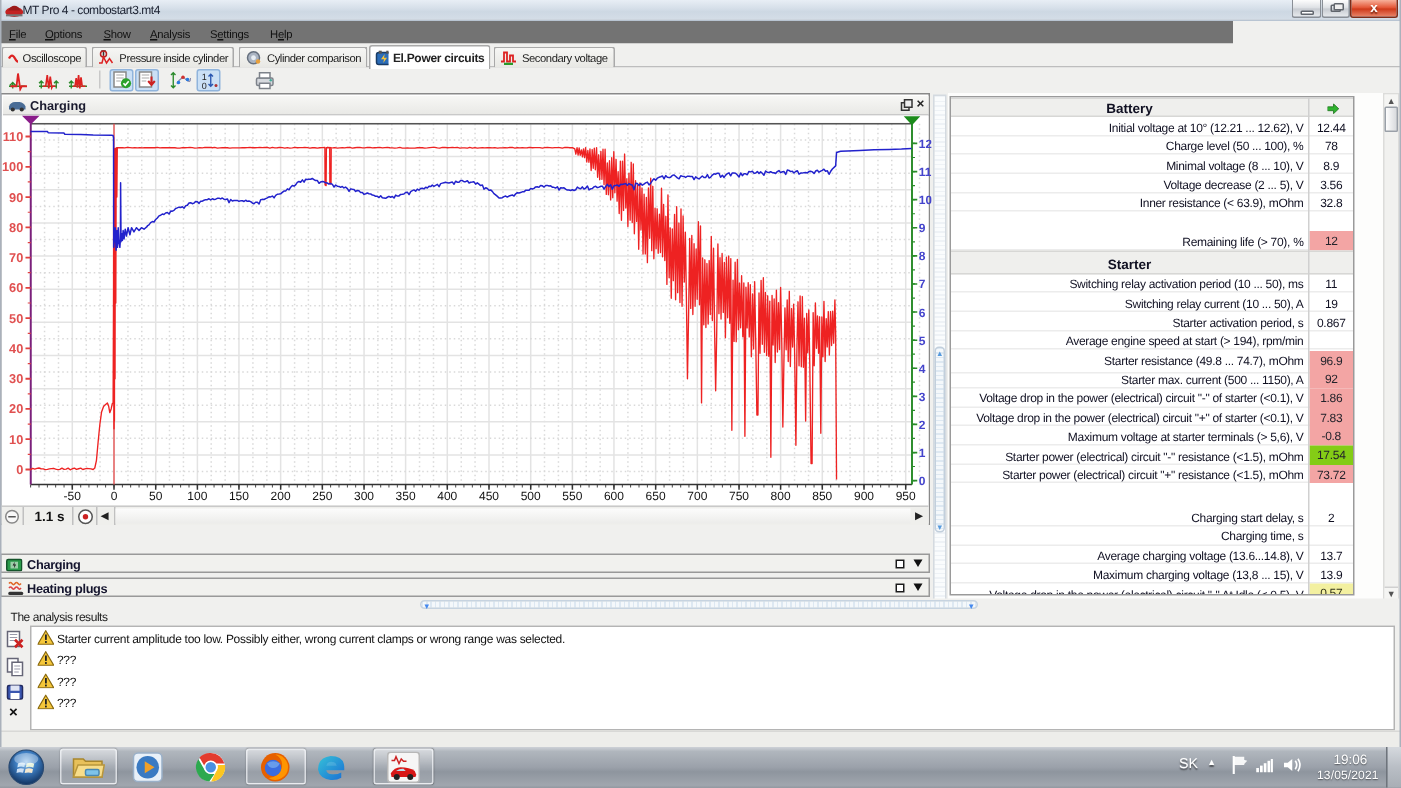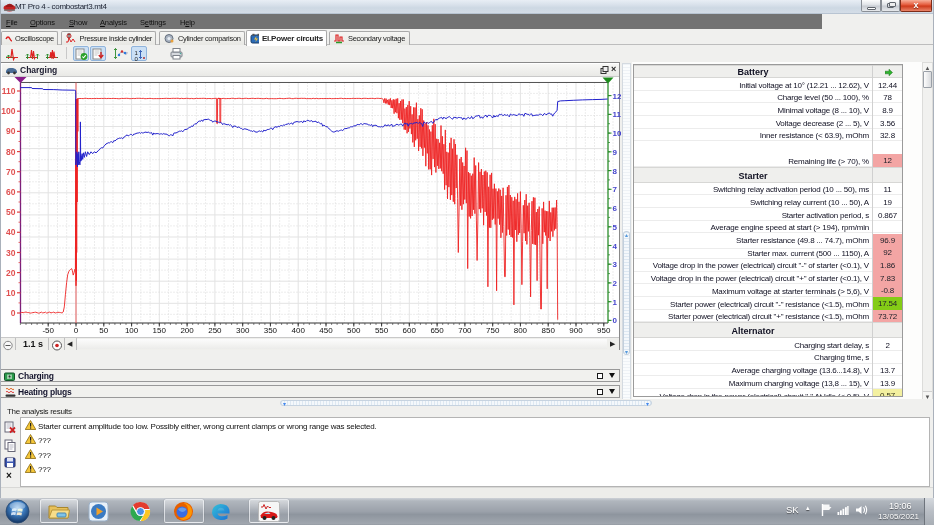--- a/index.html
+++ b/index.html
@@ -617,23 +617,20 @@
           <span class="tval" style="left:239px;top:0;height:12.7px;background:#f3a5a4;color:#23232b;padding-top:2px">-0.8</span>
         </div>
 <div class="trow" style="top:232.0px;height:12.7px;border-bottom:1px solid #ececec">
           <span class="tlabel">Starter power (electrical) circuit "-" resistance (&lt;1.5), mOhm</span>
           <span class="tval" style="left:239px;top:0;height:12.7px;background:#84cc16;color:#23232b;padding-top:2px">17.54</span>
         </div>
 <div class="trow" style="top:244.7px;height:12.7px;border-bottom:1px solid #ececec">
           <span class="tlabel">Starter power (electrical) circuit "+" resistance (&lt;1.5), mOhm</span>
           <span class="tval" style="left:239px;top:0;height:12.7px;background:#f3a5a4;color:#23232b;padding-top:2px">73.72</span>
         </div>
-<div class="trow thead" style="top:257.4px;height:15.8px">
-          <span style="position:absolute;left:0;width:238px;top:3px">Alternator</span>
-        </div>
 <div class="trow" style="top:273.2px;height:12.7px;border-bottom:1px solid #ececec">
           <span class="tlabel">Charging start delay, s</span>
           <span class="tval">2</span>
         </div>
 <div class="trow" style="top:285.9px;height:12.7px;border-bottom:1px solid #ececec">
           <span class="tlabel">Charging time, s</span>
         </div>
 <div class="trow" style="top:298.6px;height:12.7px;border-bottom:1px solid #ececec">
           <span class="tlabel">Average charging voltage (13.6...14.8), V</span>
           <span class="tval">13.7</span>

